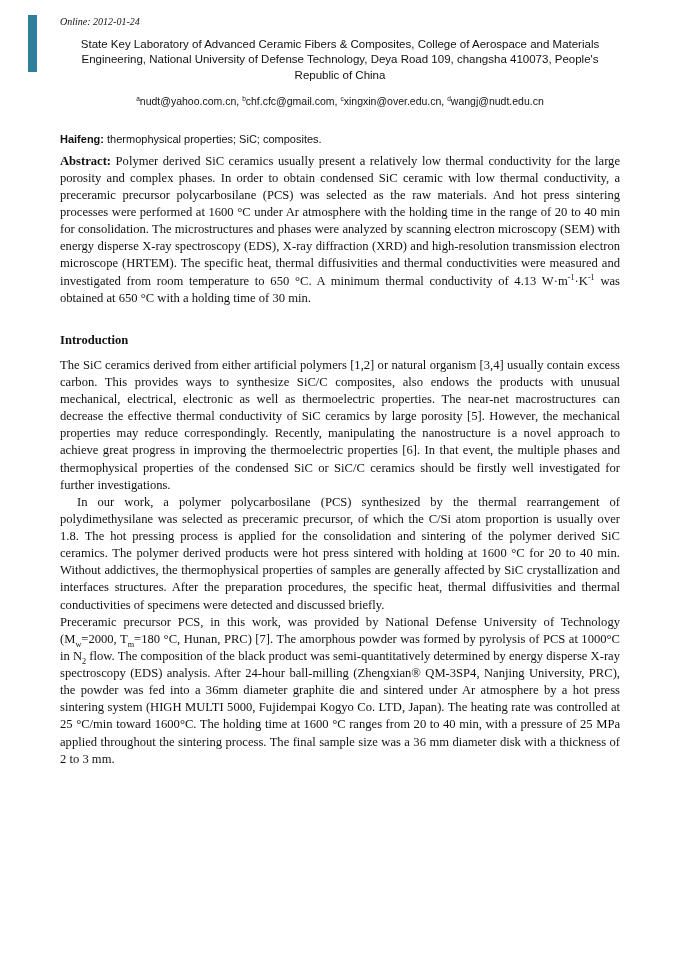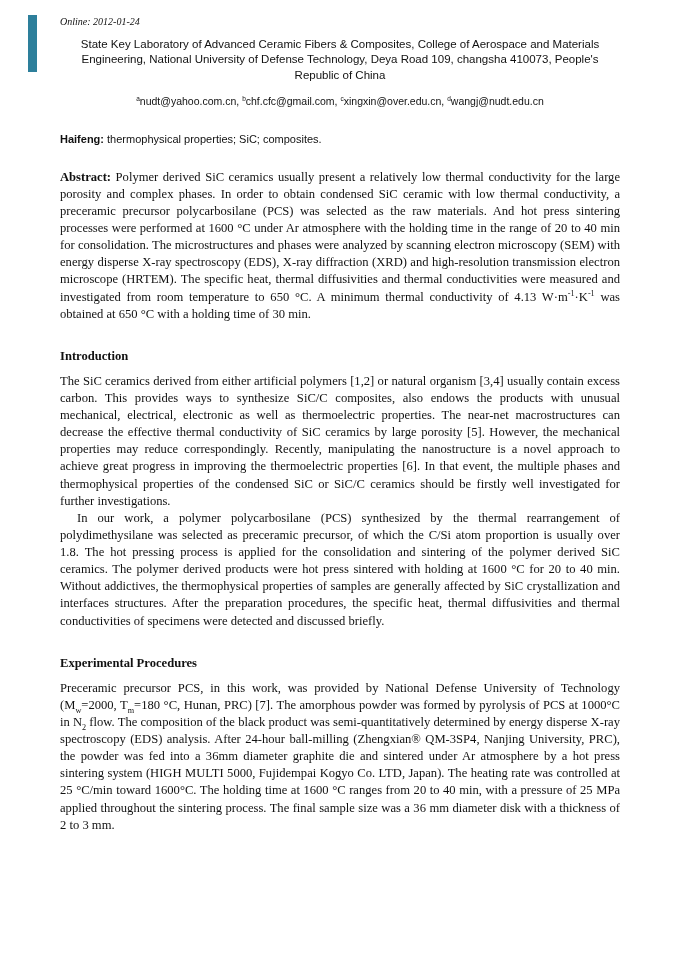--- a/index.html
+++ b/index.html
@@ -74,21 +74,21 @@
     margin: 26px 0 0 0;
   }
   .keywords .label { font-weight: bold; }
 
   .body-text {
     font-size: 12.6px;
     line-height: 1.36;
     text-align: justify;
     margin: 0;
   }
-  .abstract { margin-top: 24px; }
+  .abstract { margin-top: 8px; }
   .abstract .label { font-weight: bold; }
   .section-heading {
     font-size: 12.6px;
     font-weight: bold;
     margin: 26px 0 9px 0;
   }
   .indented { text-indent: 17px; }
   sub { font-size: 0.65em; vertical-align: sub; line-height: 0; }
   .body-text sup { font-size: 0.65em; vertical-align: super; line-height: 0; }
 </style>
@@ -110,16 +110,15 @@
   <div class="emails"><sup>a</sup><span>nudt@yahoo.com.cn, </span><sup>b</sup><span>chf.cfc@gmail.com, </span><sup>c</sup><span>xingxin@over.edu.cn, </span><sup>d</sup><span>wangj@nudt.edu.cn</span></div>
 
   <p class="keywords"><span class="label">Haifeng:</span><span> thermophysical properties; SiC; composites.</span></p>
 
   <p class="body-text abstract"><span class="label">Abstract:</span><span> Polymer derived SiC ceramics usually present a relatively low thermal conductivity for the large porosity and complex phases. In order to obtain condensed SiC ceramic with low thermal conductivity, a preceramic precursor polycarbosilane (PCS) was selected as the raw materials. And hot press sintering processes were performed at 1600 °C under Ar atmosphere with the holding time in the range of 20 to 40 min for consolidation. The microstructures and phases were analyzed by scanning electron microscopy (SEM) with energy disperse X-ray spectroscopy (EDS), X-ray diffraction (XRD) and high-resolution transmission electron microscope (HRTEM). The specific heat, thermal diffusivities and thermal conductivities were measured and investigated from room temperature to 650 °C. A minimum thermal conductivity of 4.13 W·m</span><sup>-1</sup><span>·K</span><sup>-1</sup><span> was obtained at 650 °C with a holding time of 30 min.</span></p>
 
   <div class="section-heading">Introduction</div>
   <p class="body-text">The SiC ceramics derived from either artificial polymers [1,2] or natural organism [3,4] usually contain excess carbon. This provides ways to synthesize SiC/C composites, also endows the products with unusual mechanical, electrical, electronic as well as thermoelectric properties. The near-net macrostructures can decrease the effective thermal conductivity of SiC ceramics by large porosity [5]. However, the mechanical properties may reduce correspondingly. Recently, manipulating the nanostructure is a novel approach to achieve great progress in improving the thermoelectric properties [6]. In that event, the multiple phases and thermophysical properties of the condensed SiC or SiC/C ceramics should be firstly well investigated for further investigations.</p>
   <p class="body-text indented">In our work, a polymer polycarbosilane (PCS) synthesized by the thermal rearrangement of polydimethysilane was selected as preceramic precursor, of which the C/Si atom proportion is usually over 1.8. The hot pressing process is applied for the consolidation and sintering of the polymer derived SiC ceramics. The polymer derived products were hot press sintered with holding at 1600 °C for 20 to 40 min. Without addictives, the thermophysical properties of samples are generally affected by SiC crystallization and interfaces structures. After the preparation procedures, the specific heat, thermal diffusivities and thermal conductivities of specimens were detected and discussed briefly.</p>
 
-  <div class="section-heading">Experimental Procedures</div>
   <p class="body-text"><span>Preceramic precursor PCS, in this work, was provided by National Defense University of Technology (M</span><sub>w</sub><span>=2000, T</span><sub>m</sub><span>=180 °C, Hunan, PRC) [7]. The amorphous powder was formed by pyrolysis of PCS at 1000°C in N</span><sub>2</sub><span> flow. The composition of the black product was semi-quantitatively determined by energy disperse X-ray spectroscopy (EDS) analysis. After 24-hour ball-milling (Zhengxian® QM-3SP4, Nanjing University, PRC), the powder was fed into a 36mm diameter graphite die and sintered under Ar atmosphere by a hot press sintering system (HIGH MULTI 5000, Fujidempai Kogyo Co. LTD, Japan). The heating rate was controlled at 25 °C/min toward 1600°C. The holding time at 1600 °C ranges from 20 to 40 min, with a pressure of 25 MPa applied throughout the sintering process. The final sample size was a 36 mm diameter disk with a thickness of 2 to 3 mm.</span></p>
 
 </div>
 
 </body></html>

